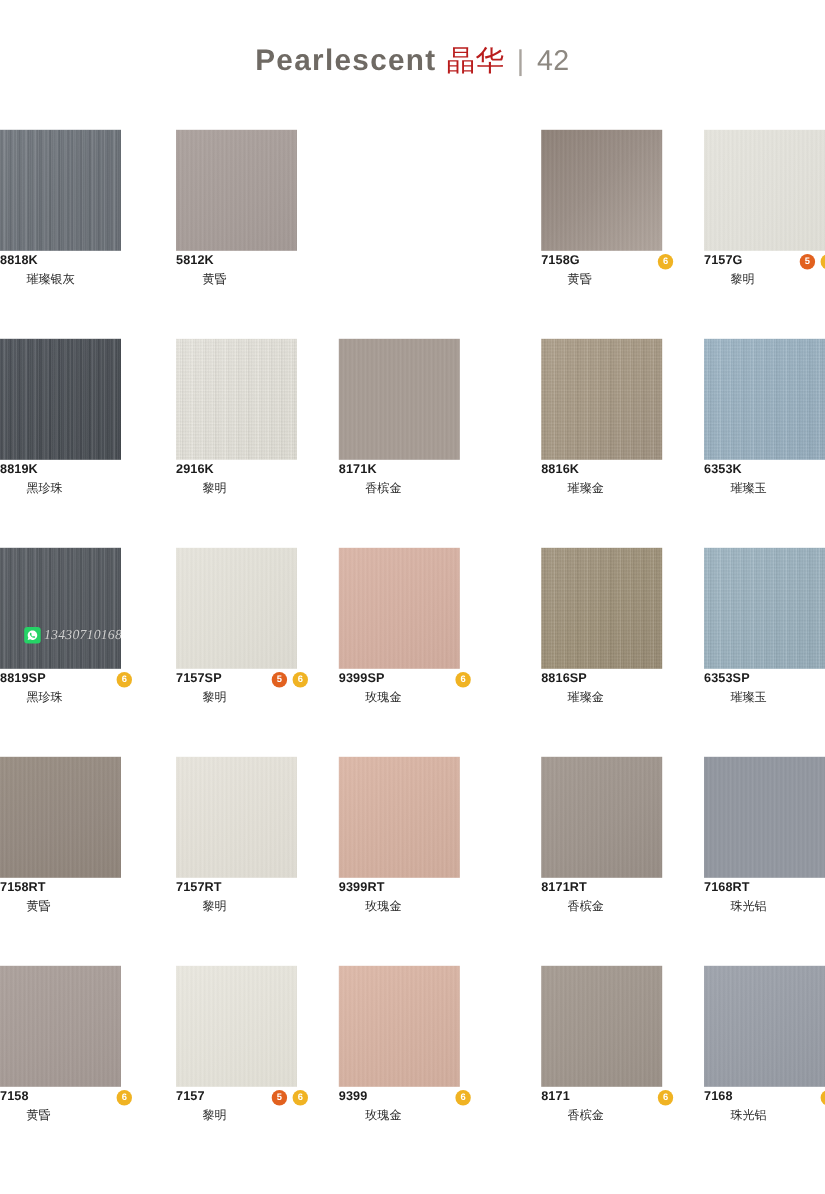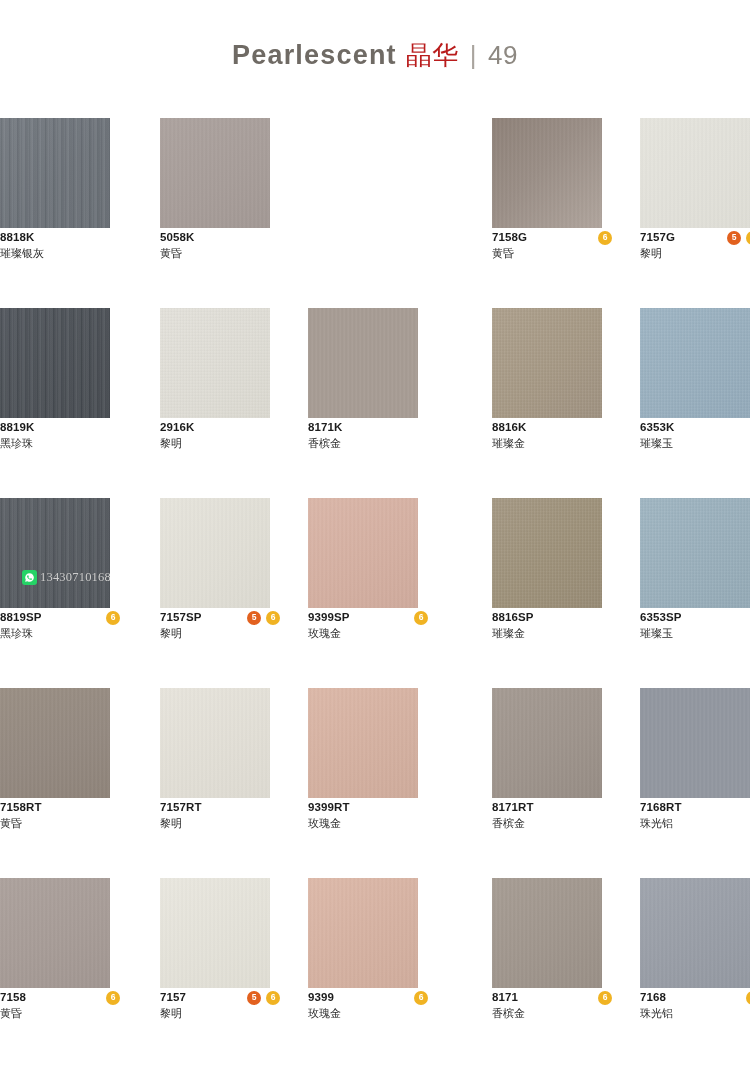--- a/index.html
+++ b/index.html
@@ -181,32 +181,34 @@
   }
   .badge.b6 { background: #f0b323; }
   .badge.b5 { background: #e2611f; }
 
   .name {
     font-size: 11px;
     color: #2b2b2b;
     margin-top: 2px;
     line-height: 14px;
     font-family: "DejaVu Sans", "Liberation Sans", sans-serif;
+    padding-left: 24px;
   }
 
   
   .watermark {
     position: absolute;
     left: 22px;
     top: 72px;
     display: flex;
     align-items: flex-start;
     gap: 3px;
     z-index: 5;
     pointer-events: none;
+    font-style: italic;
   }
   .wa-icon {
     width: 15px;
     height: 15px;
     border-radius: 3px;
     background: #25d366;
     display: flex;
     align-items: center;
     justify-content: center;
   }
@@ -222,40 +224,40 @@
 </head>
 <body>
 
 <div class="page">
 
   <div class="header">
     <div class="title">
       <span class="title-en">Pearlescent</span>
       <span class="title-cn">晶华</span>
       <span class="title-sep">|</span>
-      <span class="title-num">49</span>
+      <span class="title-num">42</span>
     </div>
   </div>
 
   <div class="grid" id="grid">
       <div class="row">
         <div class="cell c0">
           <div class="swatch tex-v" style="background: linear-gradient(135deg, rgb(115, 121, 128) 0%, rgb(106, 112, 119) 55%, rgb(102, 108, 115) 100%);"></div>
           <div class="labels">
             <div class="code-line">
               <span class="code">8818K</span>
             </div>
             <div class="name">璀璨银灰</div>
           </div>
         </div>
         <div class="cell c1">
           <div class="swatch tex-soft" style="background: linear-gradient(150deg, rgb(173, 163, 159) 0%, rgb(167, 157, 153) 60%, rgb(162, 152, 148) 100%);"></div>
           <div class="labels">
             <div class="code-line">
-              <span class="code">5058K</span>
+              <span class="code">5812K</span>
             </div>
             <div class="name">黄昏</div>
           </div>
         </div>
         <div class="cell c2">
           <div class="swatch empty"></div>
         </div>
         <div class="cell c3">
           <div class="swatch tex-soft" style="background: linear-gradient(135deg, rgb(142, 129, 120) 0%, rgb(154, 142, 134) 45%, rgb(176, 165, 157) 100%);"></div>
           <div class="labels">

